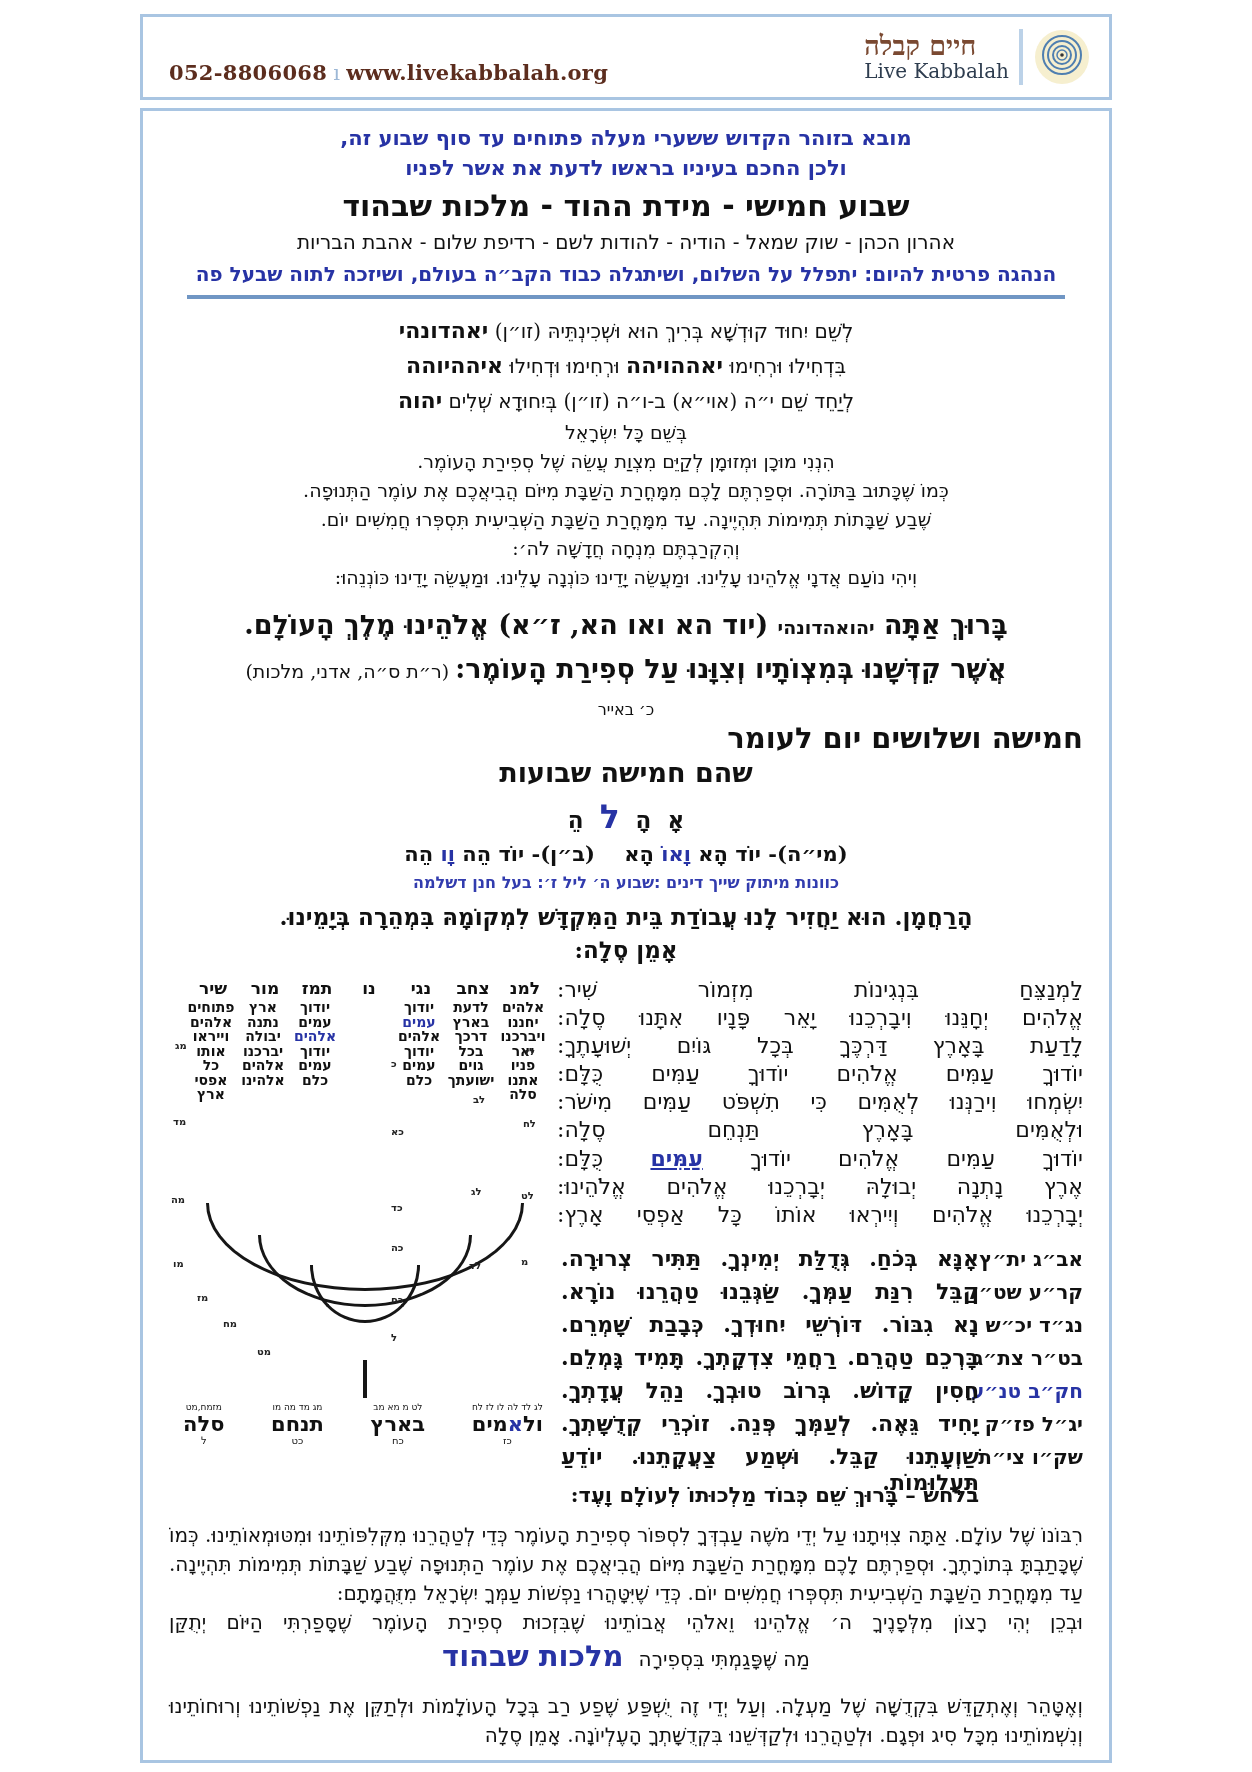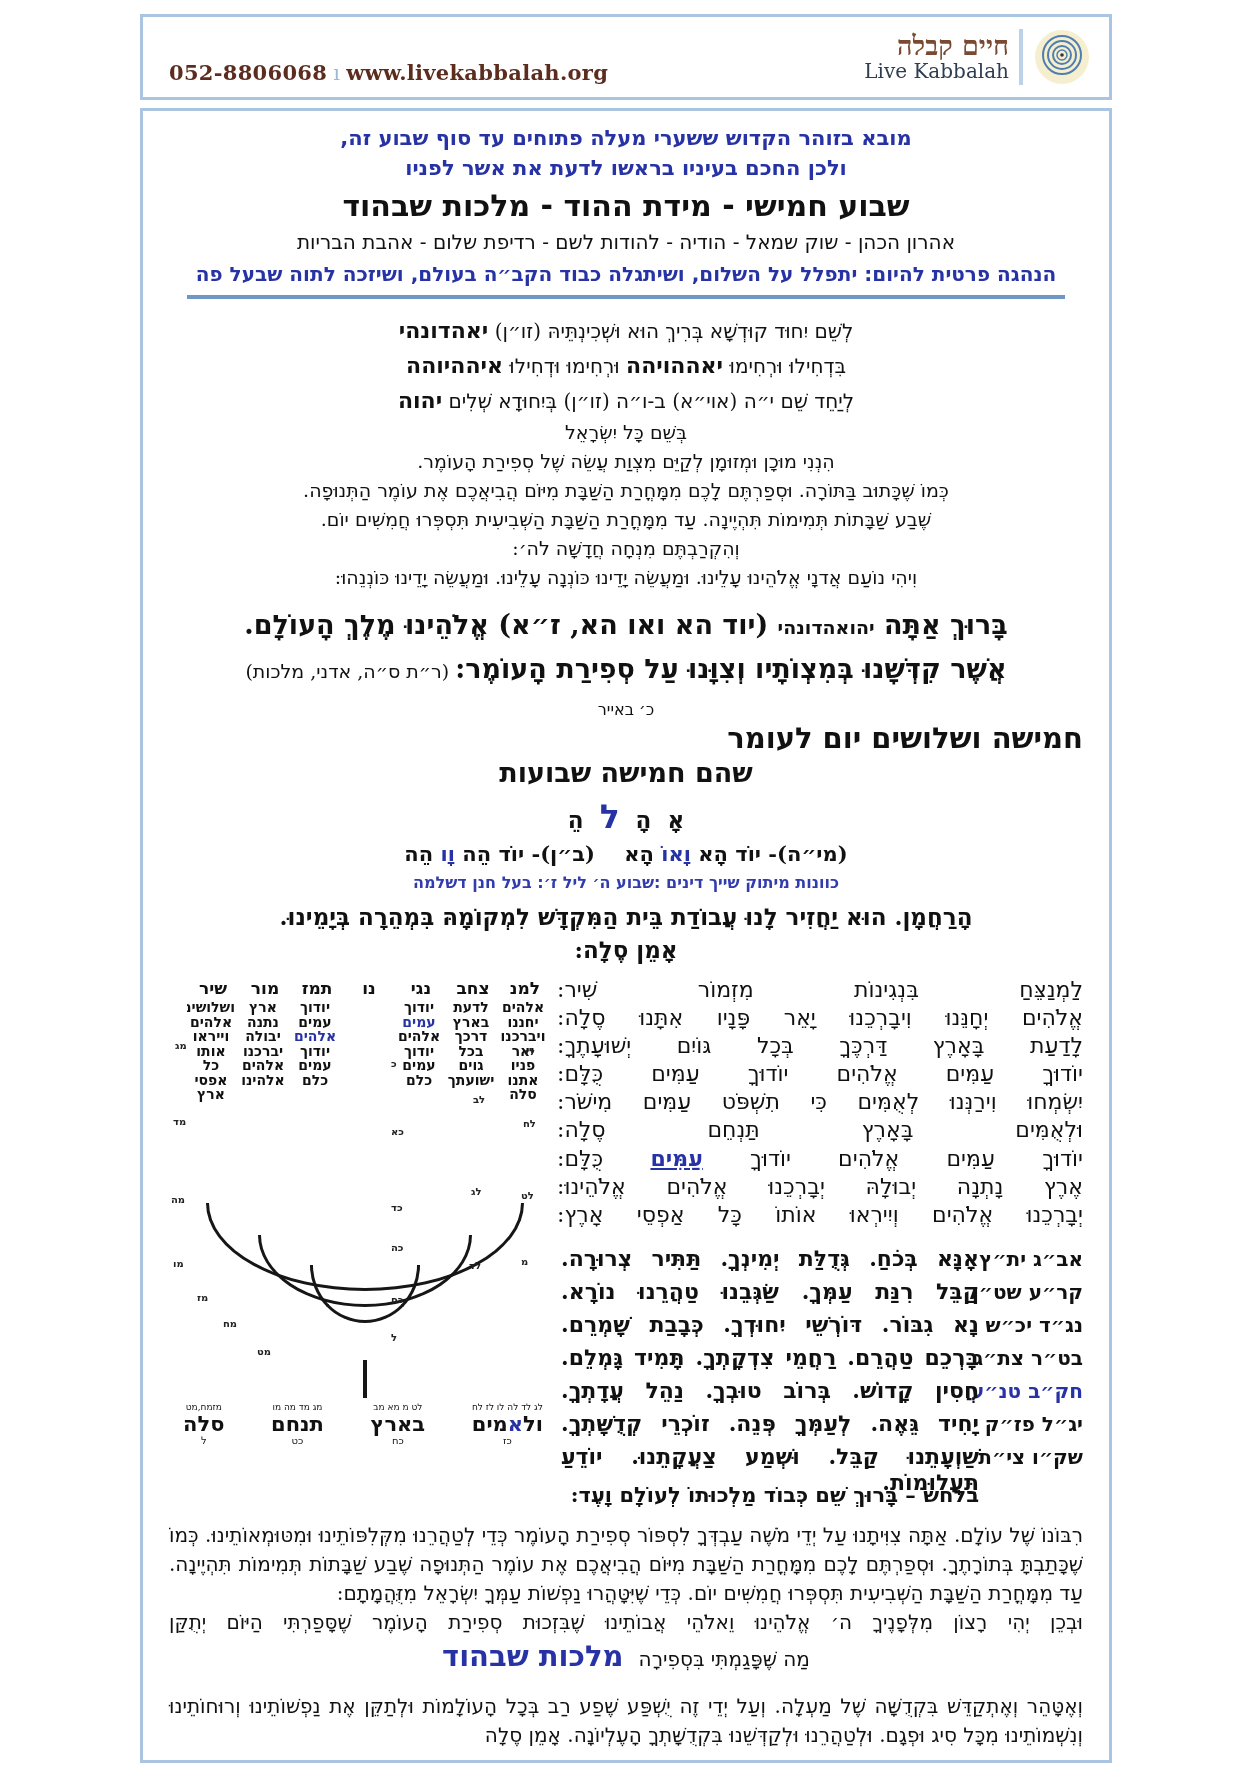--- a/index.html
+++ b/index.html
@@ -15,21 +15,21 @@
   body{background:#fff;font-family:"DejaVu Serif","DejaVu Sans",serif;color:var(--ink);}
   .page{position:relative;width:1252px;height:1772px;background:#fff;overflow:hidden;}
 
   
   .hdr-box{margin:14px 140px 0 140px;border:3px solid var(--border-blue);height:86px;
     display:flex;align-items:center;justify-content:space-between;padding:4px 18px 4px 26px;direction:ltr;}
   .contact{font-family:"DejaVu Serif",serif;font-weight:bold;font-size:21px;color:var(--maroon);
     align-self:flex-end;margin-bottom:8px;letter-spacing:.3px;}
   .contact .cbar{color:#9db8d6;font-weight:normal;margin:0 6px;}
   .logo{display:flex;align-items:center;gap:10px;}
-  .logo-text{text-align:right;line-height:1.05;}
+  .logo-text{text-align:left;line-height:1.05;}
   .logo-he{font-family:"DejaVu Serif",serif;font-weight:bold;font-size:27px;color:var(--logo-brown);}
   .logo-en{font-family:"DejaVu Serif",serif;font-size:20px;color:var(--logo-dark);}
   .logo-bar{width:4px;height:56px;background:#bcd2e8;}
 
   
   .main-box{margin:8px 140px 0 140px;border:3px solid var(--border-blue);padding:12px 26px 10px 26px;direction:rtl;}
   .c{text-align:center;}
   .zohar{font-family:"DejaVu Sans",sans-serif;font-weight:bold;font-size:21px;color:var(--accent);line-height:30px;}
   .title{font-family:"DejaVu Sans",sans-serif;font-weight:bold;font-size:30px;margin-top:5px;}
   .traits{font-size:20px;margin-top:7px;}
@@ -227,21 +227,21 @@
         <div class="m-body" id="m-body">
           <div class="m-arc a1"></div>
           <div class="m-arc a2"></div>
           <div class="m-arc a3"></div>
           <div class="m-stem"></div>
         <div class="m-branch" style="right: 4px; height: 200px;">אלהים יחננו ויברכנו יאר פניו אתנו סלה</div>
             <div class="m-branch" style="right: 56px; height: 232px;">לדעת בארץ דרכך בכל גוים ישועתך</div>
             <div class="m-branch" style="right: 108px; height: 262px;"><span>יודוך </span><span class="hl">עמים</span><span> אלהים יודוך עמים כלם</span></div>
             <div class="m-branch" style="right: 212px; height: 262px;"><span>יודוך עמים </span><span class="hl">אלהים</span><span> יודוך עמים כלם</span></div>
             <div class="m-branch" style="right: 264px; height: 232px;">ארץ נתנה יבולה יברכנו אלהים אלהינו</div>
-            <div class="m-branch" style="right: 316px; height: 200px;">ושלושים אלהים וייראו אותו כל אפסי ארץ</div>
+            <div class="m-branch" style="right: 316px; height: 200px;">פתוחים אלהים וייראו אותו כל אפסי ארץ</div>
             <span class="m-annot" style="left: 6px; top: 42px;">מג</span>
             <span class="m-annot" style="left: 4px; top: 118px;">מד</span>
             <span class="m-annot" style="left: 2px; top: 196px;">מה</span>
             <span class="m-annot" style="left: 4px; top: 260px;">מו</span>
             <span class="m-annot" style="left: 28px; top: 294px;">מז</span>
             <span class="m-annot" style="left: 54px; top: 320px;">מח</span>
             <span class="m-annot" style="left: 88px; top: 348px;">מט</span>
             <span class="m-annot" style="left: 356px; top: 48px;">לז</span>
             <span class="m-annot" style="left: 354px; top: 120px;">לח</span>
             <span class="m-annot" style="left: 352px; top: 192px;">לט</span>

